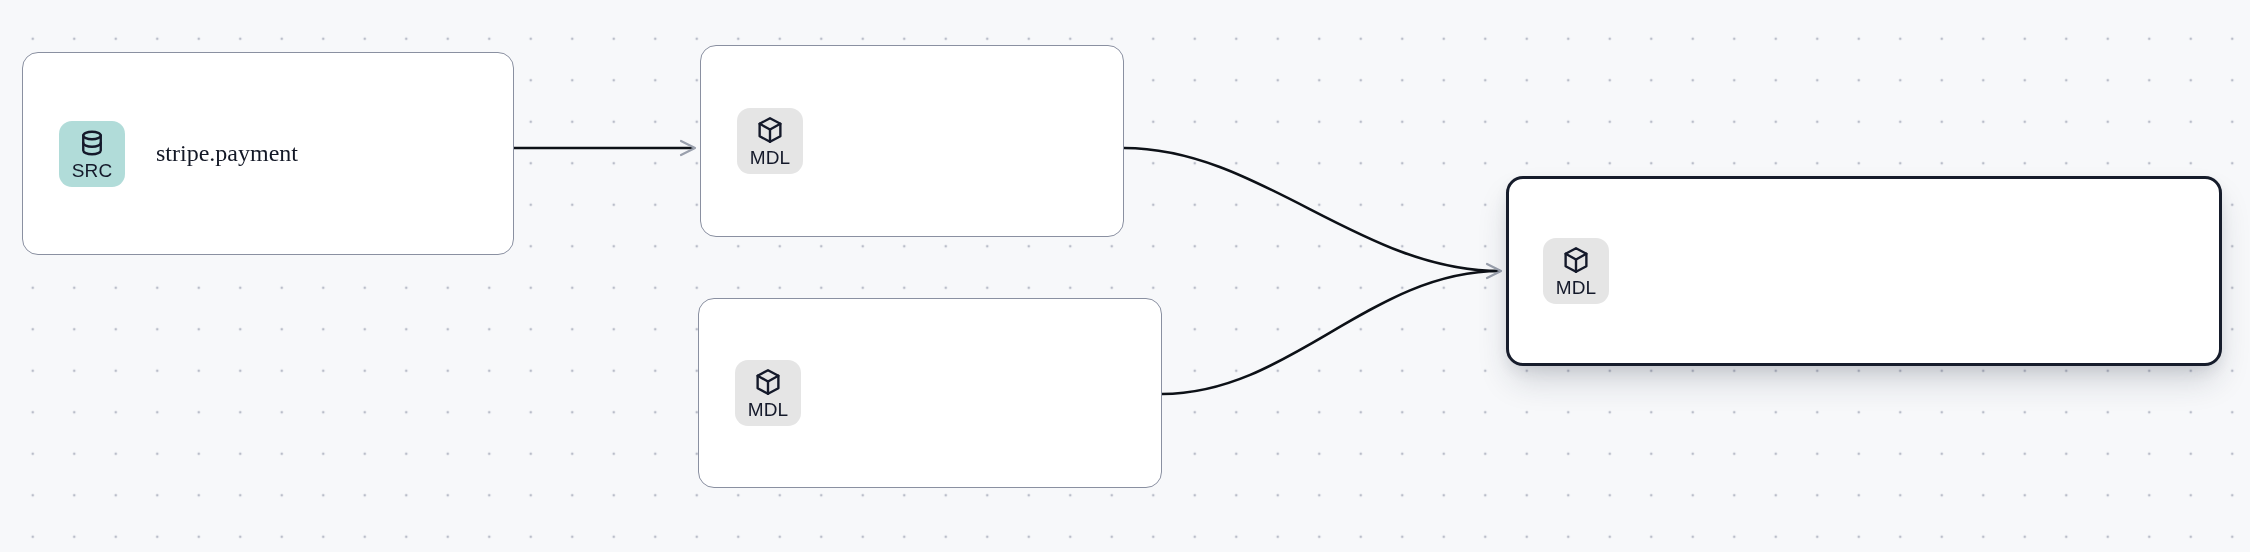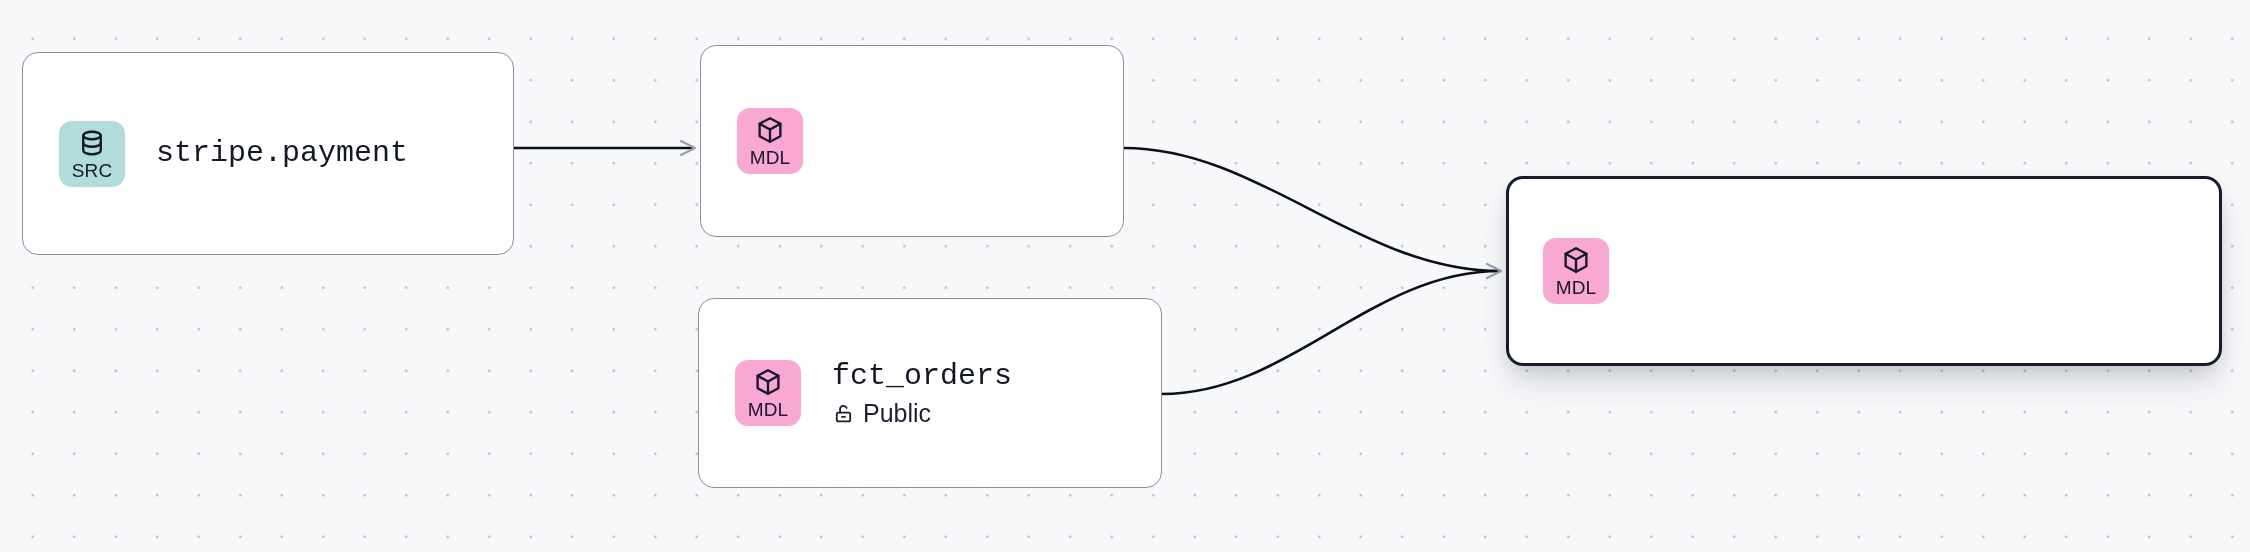--- a/index.html
+++ b/index.html
@@ -71,21 +71,21 @@
     width: 66px;
     height: 66px;
     border-radius: 13px;
     display: flex;
     flex-direction: column;
     align-items: center;
     justify-content: center;
     gap: 0px;
   }
   .badge.src { background: #b1dcd9; }
-  .badge.mdl { background: #f9a8d4; }
+  .badge.mdl { background: #e5e5e5; }
 
   .badge svg { display: block; }
 
   .badge-text {
     font-family: "Liberation Sans", sans-serif;
     font-size: 19px;
     line-height: 1;
     letter-spacing: 0.2px;
     color: #14192a;
     margin-top: 3px;
@@ -93,22 +93,22 @@
 
   .node-body {
     margin-left: 31px;
     display: flex;
     flex-direction: column;
     justify-content: center;
     min-width: 0;
   }
 
   .node-title {
-    font-family: Liberation Mono, monospace;
-    font-size: 30px;
+    font-family: Liberation Serif, serif;
+    font-size: 24px;
     line-height: 1.15;
     color: #131826;
     white-space: nowrap;
   }
 
   .node-meta {
     display: flex;
     align-items: center;
     gap: 8px;
     margin-top: 7px;
@@ -171,31 +171,20 @@
 
   <div class="node" id="node-fct">
     <div class="badge mdl">
       <svg width="30" height="30" viewBox="0 0 24 24" fill="none" stroke="#14192a" stroke-width="1.9" stroke-linecap="round" stroke-linejoin="round">
         <path d="M12 2.6 20.3 7v10L12 21.4 3.7 17V7z"></path>
         <path d="M3.7 7 12 11.6 20.3 7"></path>
         <path d="M12 11.6v9.8"></path>
       </svg>
       <span class="badge-text">MDL</span>
     </div>
-    <div class="node-body">
-      <div class="node-title">fct_orders</div>
-      <div class="node-meta">
-        <svg width="23" height="23" viewBox="0 0 24 24" fill="none" stroke="#1b2130" stroke-width="1.9" stroke-linecap="round" stroke-linejoin="round">
-          <rect x="5" y="11" width="14" height="9.2" rx="1.8"></rect>
-          <path d="M8.4 11V7.6a3.6 3.6 0 0 1 6.9-1.4"></path>
-          <path d="M10.4 15.6h3.2"></path>
-        </svg>
-        <span>Public</span>
-      </div>
-    </div>
   </div>
 
   <div class="node selected" id="node-agg">
     <div class="badge mdl">
       <svg width="30" height="30" viewBox="0 0 24 24" fill="none" stroke="#14192a" stroke-width="1.9" stroke-linecap="round" stroke-linejoin="round">
         <path d="M12 2.6 20.3 7v10L12 21.4 3.7 17V7z"></path>
         <path d="M3.7 7 12 11.6 20.3 7"></path>
         <path d="M12 11.6v9.8"></path>
       </svg>
       <span class="badge-text">MDL</span>

